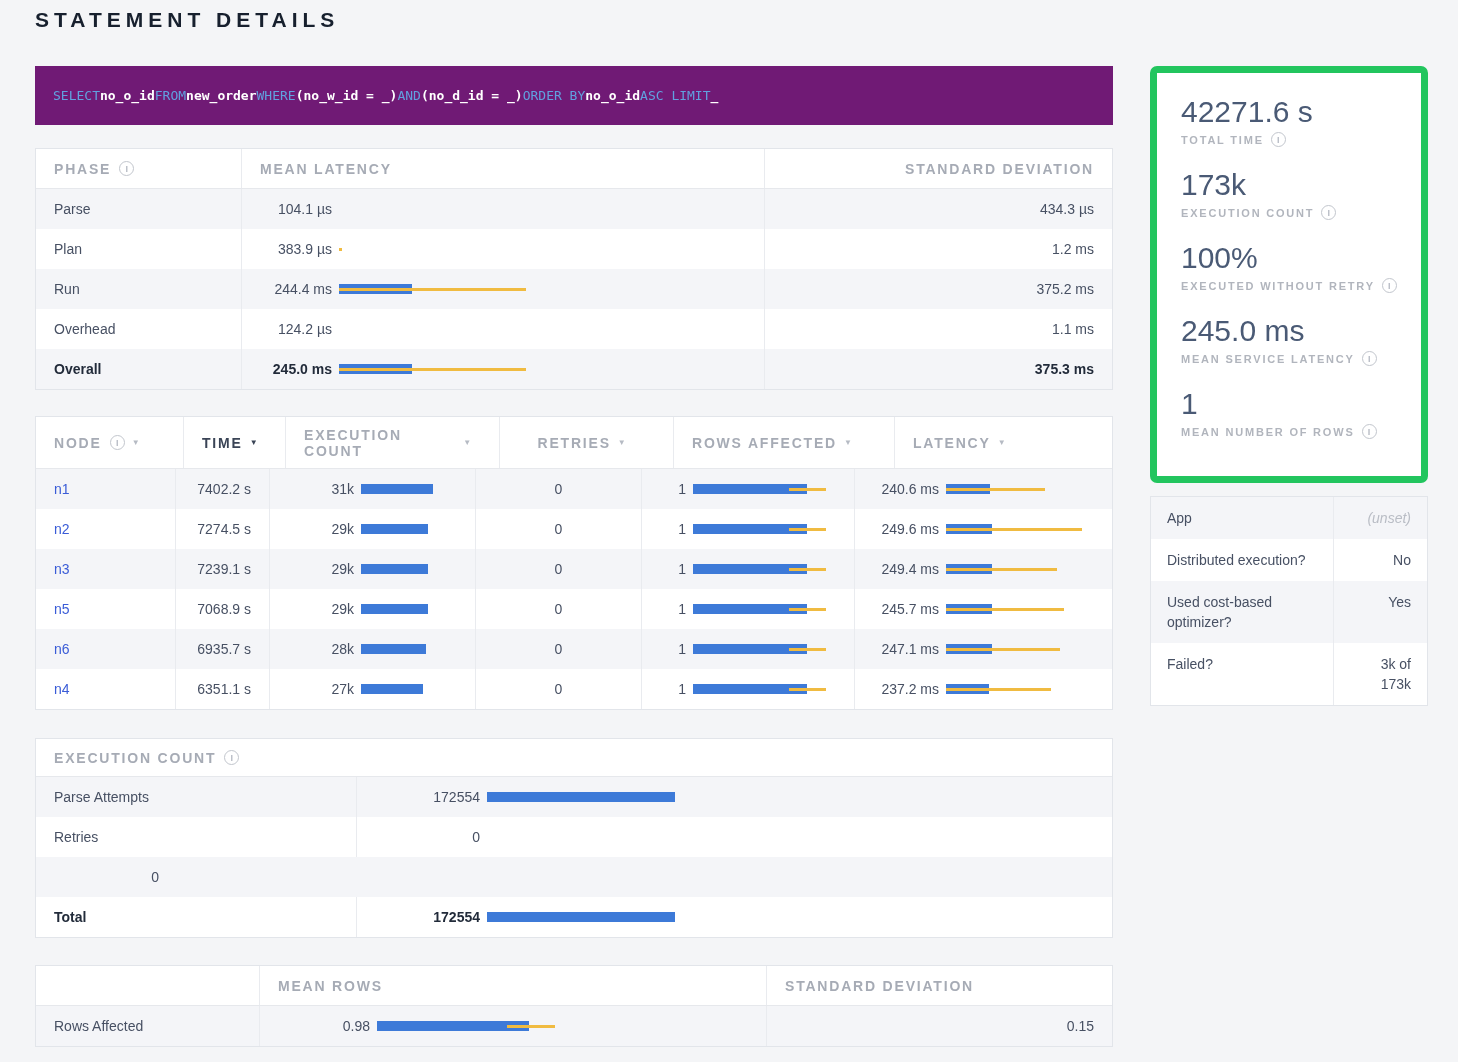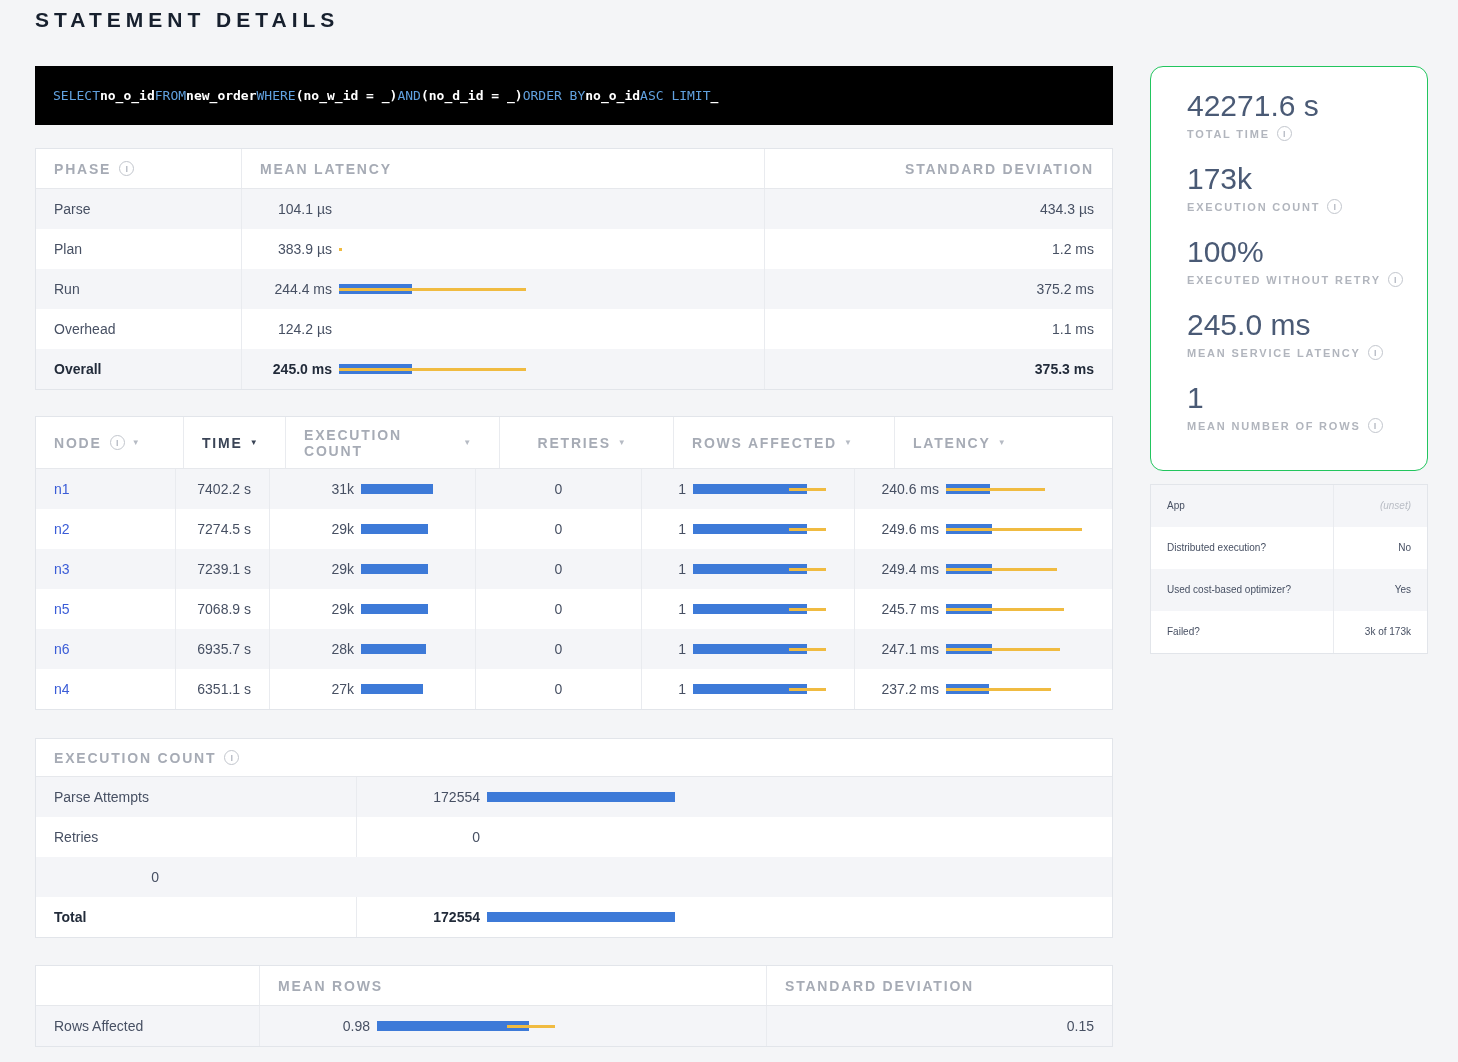--- a/index.html
+++ b/index.html
@@ -5,21 +5,21 @@
   * { margin:0; padding:0; box-sizing:border-box; }
   html,body { width:1458px; background:#f4f5f7; font-family:"Liberation Sans", sans-serif; color:#475063; }
   .page { display:flex; padding:8px 30px 20px 35px; gap:37px; align-items:flex-start; }
   .main-col { width:1078px; flex:none; }
   .side-col { width:278px; flex:none; margin-top:58px; }
 
   
   .page-title { font-size:21px; font-weight:700; letter-spacing:5px; color:#17202e; line-height:24px; }
 
   
-  .sql-box { margin-top:34px; height:59px; background:#000000; display:flex; align-items:center; padding:0 18px; font-family:"DejaVu Sans Mono", monospace; font-size:13px; white-space:nowrap; overflow:hidden; }
+  .sql-box { margin-top:34px; height:59px; background:#701a75; display:flex; align-items:center; padding:0 18px; font-family:"DejaVu Sans Mono", monospace; font-size:13px; white-space:nowrap; overflow:hidden; }
   .sql-box .kw { color:#61a1df; }
   .sql-box .id { color:#ffffff; font-weight:700; }
 
   
   .tbl { background:#ffffff; border:1px solid #e2e5ea; }
   .tr { display:grid; align-items:center; min-height:40px; }
   .thead { border-bottom:1px solid #e6e8ec; background:#fff; }
   .th { font-size:11px; font-weight:700; letter-spacing:1.8px; text-transform:uppercase; color:#a6abb5; display:flex; align-items:center; }
   .th.active { color:#3a4456; }
   .td { padding:0 18px; font-size:14px; height:100%; display:flex; align-items:center; }
@@ -55,29 +55,29 @@
   .exec-tbl { margin-top:28px; }
   .exec-tbl .tr { grid-template-columns:320px 1fr; }
   .exec-tbl .thead { min-height:38px; }
   .exec-tbl .num { width:105px; }
 
   .rows-tbl { margin-top:27px; }
   .rows-tbl .tr { grid-template-columns:223px 507px 1fr; }
   .rows-tbl .num { width:92px; }
 
   
-  .stats-card { background:#fff; border:1px solid #22c55e; border-radius:13px; padding:22px 24px 16px 36px; }
+  .stats-card { background:#fff; border:7px solid #22c55e; border-radius:7px; padding:22px 24px 16px 24px; }
   .stat { margin-bottom:21px; }
   .stat-value { font-size:30px; line-height:34px; color:#4a5a75; }
   .stat-label { margin-top:3px; font-size:11px; font-weight:700; letter-spacing:1.8px; text-transform:uppercase; color:#b1b5bd; display:flex; align-items:center; }
   .stat-label .info { margin-left:7px; }
 
   .details-tbl { margin-top:13px; background:#fff; border:1px solid #e2e5ea; }
   .details-tbl .tr { grid-template-columns:182px 1fr; align-items:flex-start; }
-  .details-tbl .td { padding:11px 16px; font-size:10px; line-height:20px; align-items:flex-start; height:100%; display:flex; }
+  .details-tbl .td { padding:11px 16px; font-size:14px; line-height:20px; align-items:flex-start; height:100%; display:flex; }
   .details-tbl .muted { color:#b9bdc5; font-style:italic; }
 </style>
 </head>
 <body>
 
 <div class="page">
   <div class="main-col">
 
     <div class="page-title">STATEMENT DETAILS</div>
 

